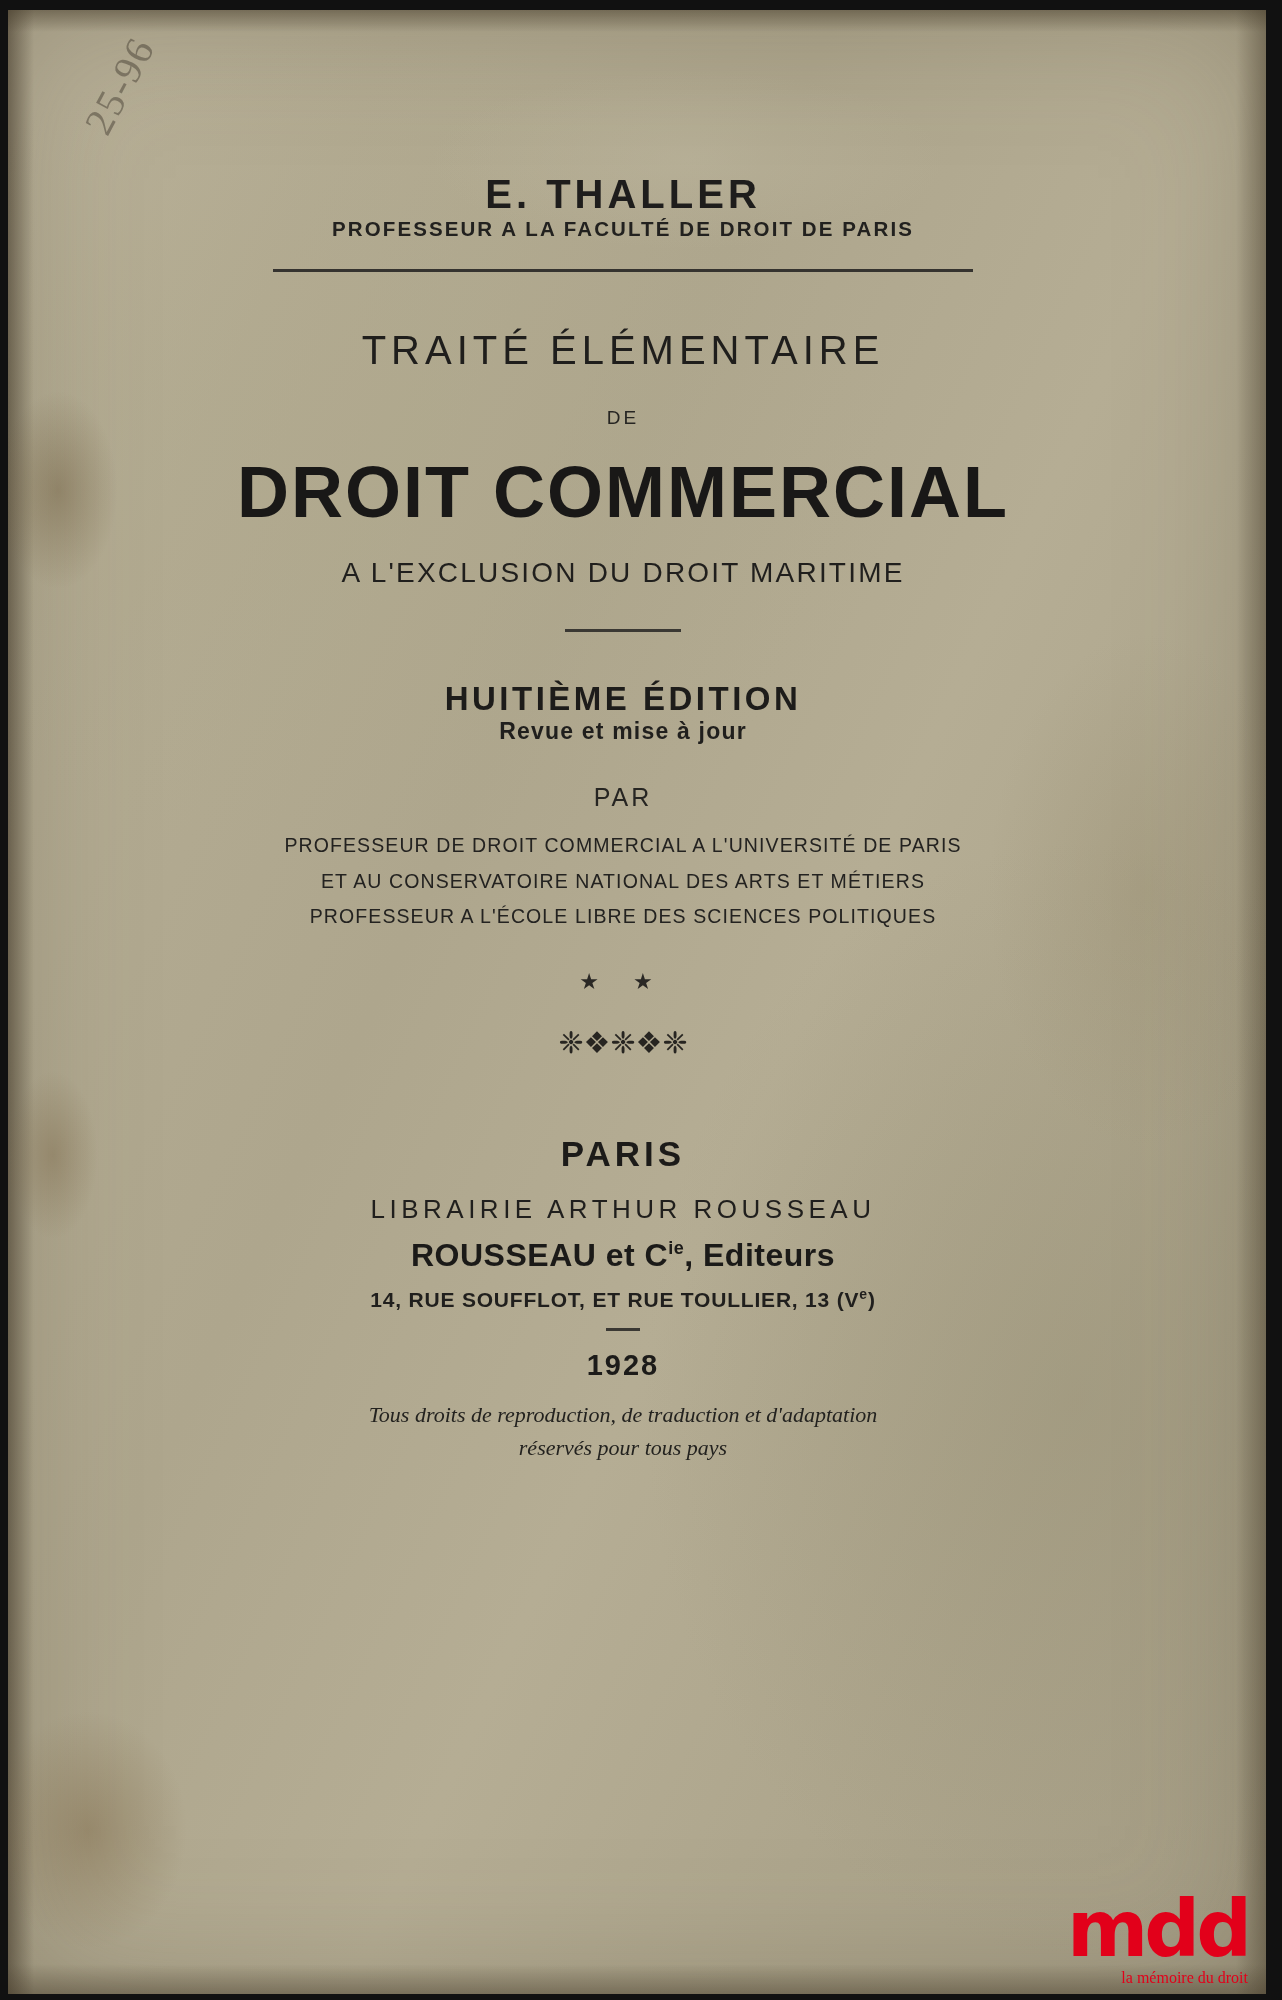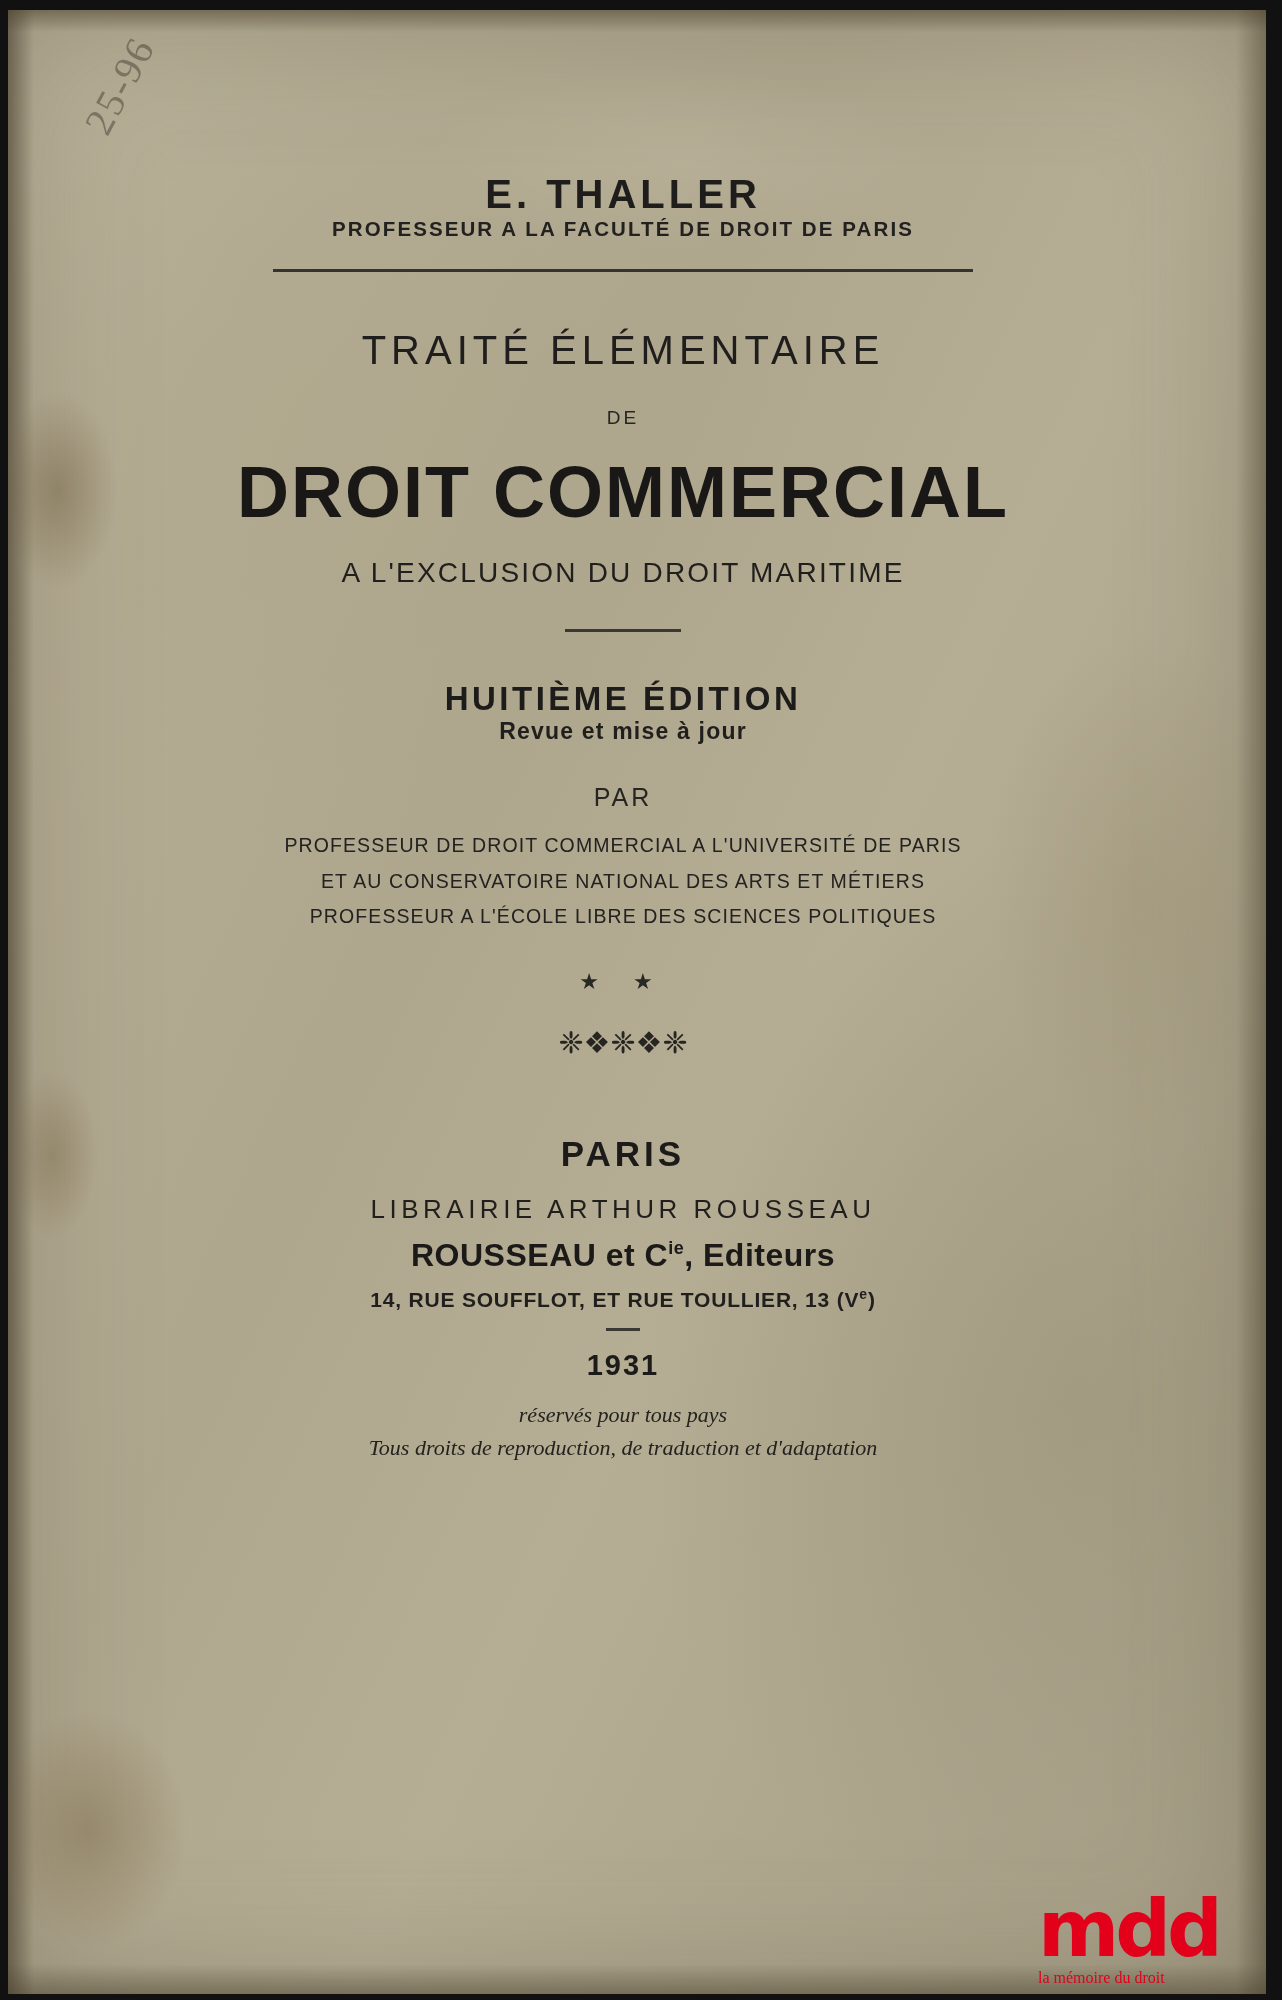--- a/index.html
+++ b/index.html
@@ -245,20 +245,21 @@
     line-height: 1.5;
     color: #23221f;
   }
 
   
   .logo {
     position: absolute;
     right: 18px;
     bottom: 8px;
     width: 210px;
+    text-align: right;
     line-height: 1;
   }
   .logo-mark {
     font-family: "DejaVu Sans", sans-serif;
     font-weight: bold;
     font-size: 78px;
     color: #e2001a;
     letter-spacing: -4px;
     display: block;
   }
@@ -316,25 +317,25 @@
       <div class="stars">★ ★</div>
       <div class="ornament">❈❖❈❖❈</div>
 
       <div class="city">PARIS</div>
       <div class="pub-1">LIBRAIRIE ARTHUR ROUSSEAU</div>
       <div class="pub-2"><span>ROUSSEAU et C</span><sup>ie</sup><span>, Editeurs</span></div>
       <div class="pub-3"><span>14, RUE SOUFFLOT, ET RUE TOULLIER, 13 (V</span><sup>e</sup><span>)</span></div>
 
       <div class="rule-tiny"></div>
 
-      <div class="year">1931</div>
+      <div class="year">1928</div>
 
       <div class="rights">
+        <div>Tous droits de reproduction, de traduction et d'adaptation</div>
         <div>réservés pour tous pays</div>
-        <div>Tous droits de reproduction, de traduction et d'adaptation</div>
       </div>
 
     </div>
 
     <div class="logo">
       <span class="logo-mark">mdd</span>
       <span class="logo-sub">la mémoire du droit</span>
     </div>
 
   </div>

